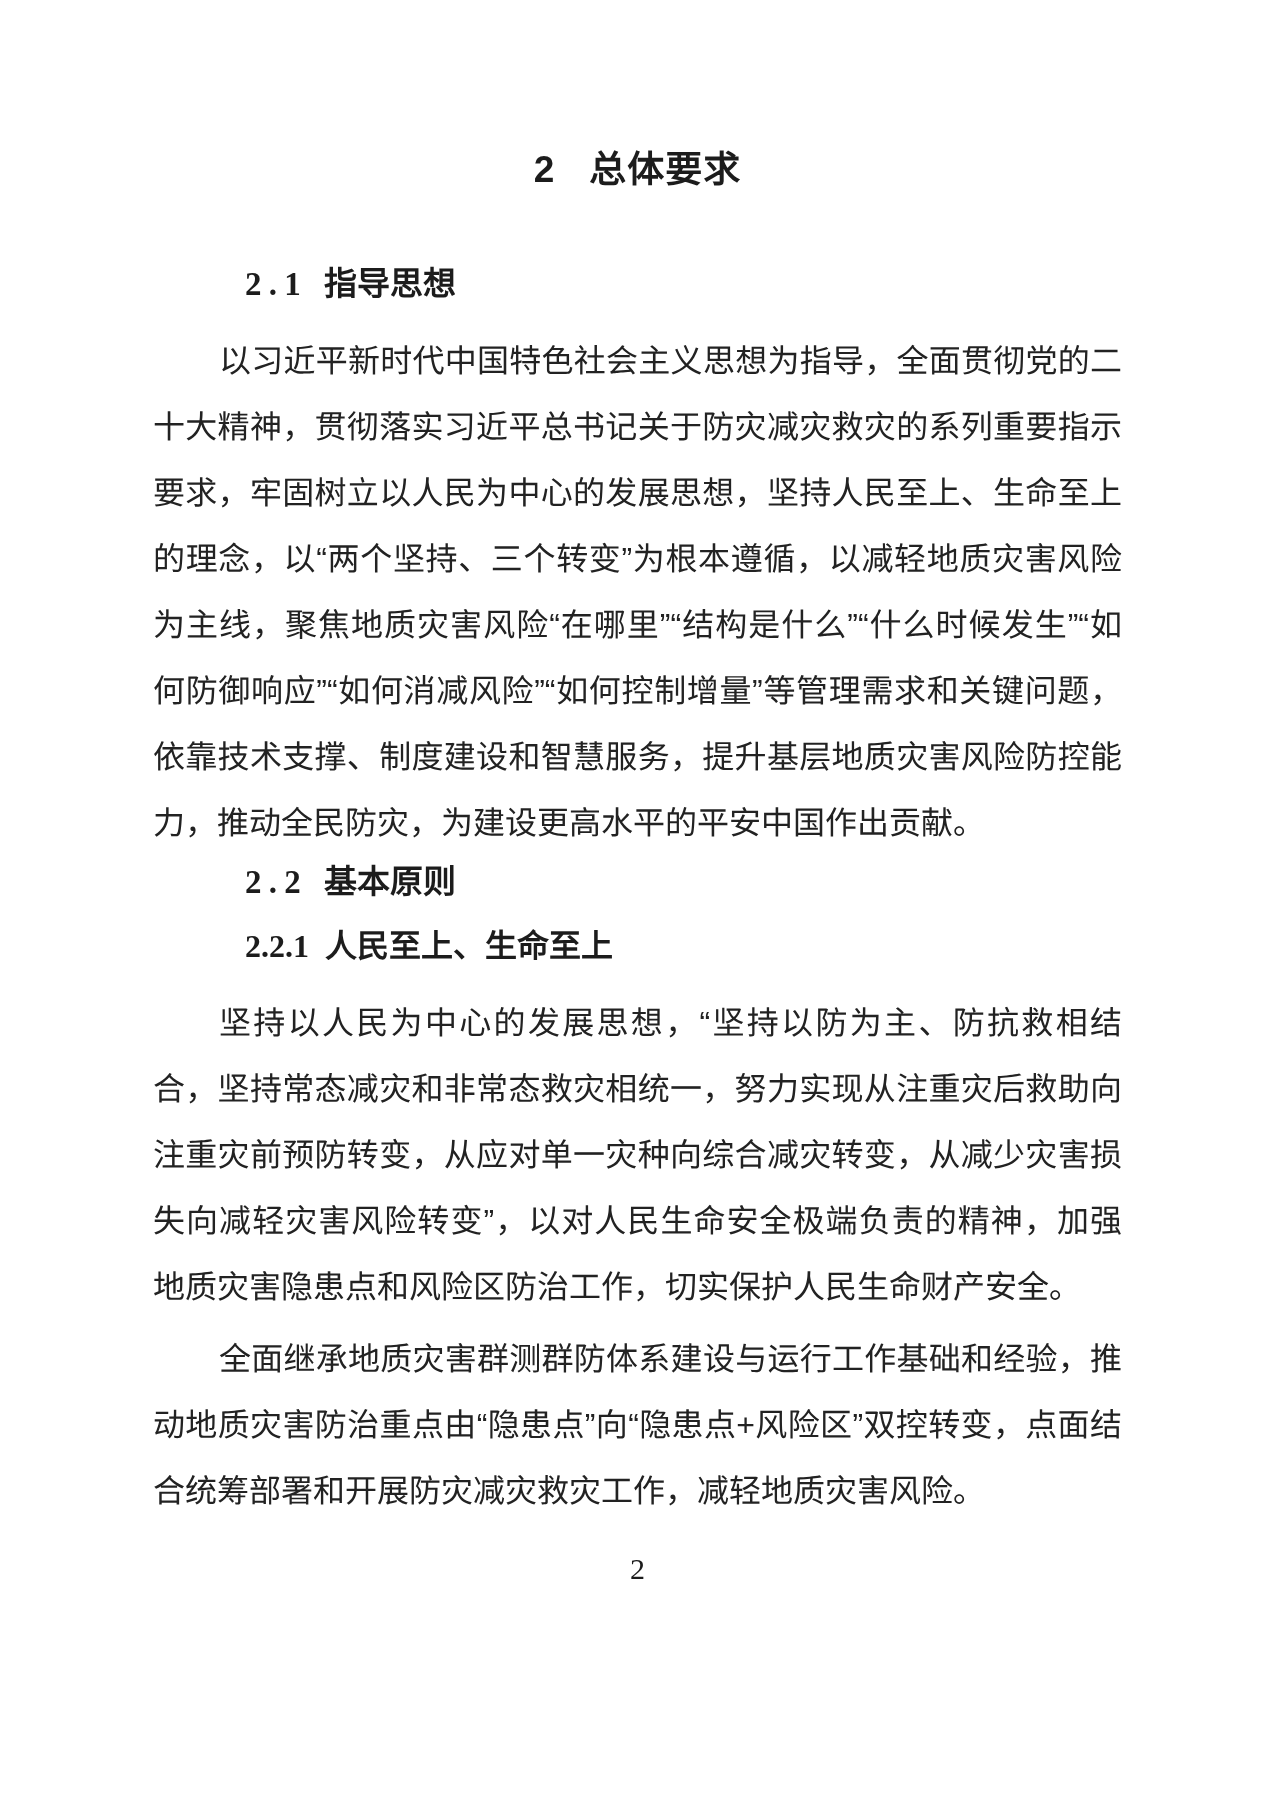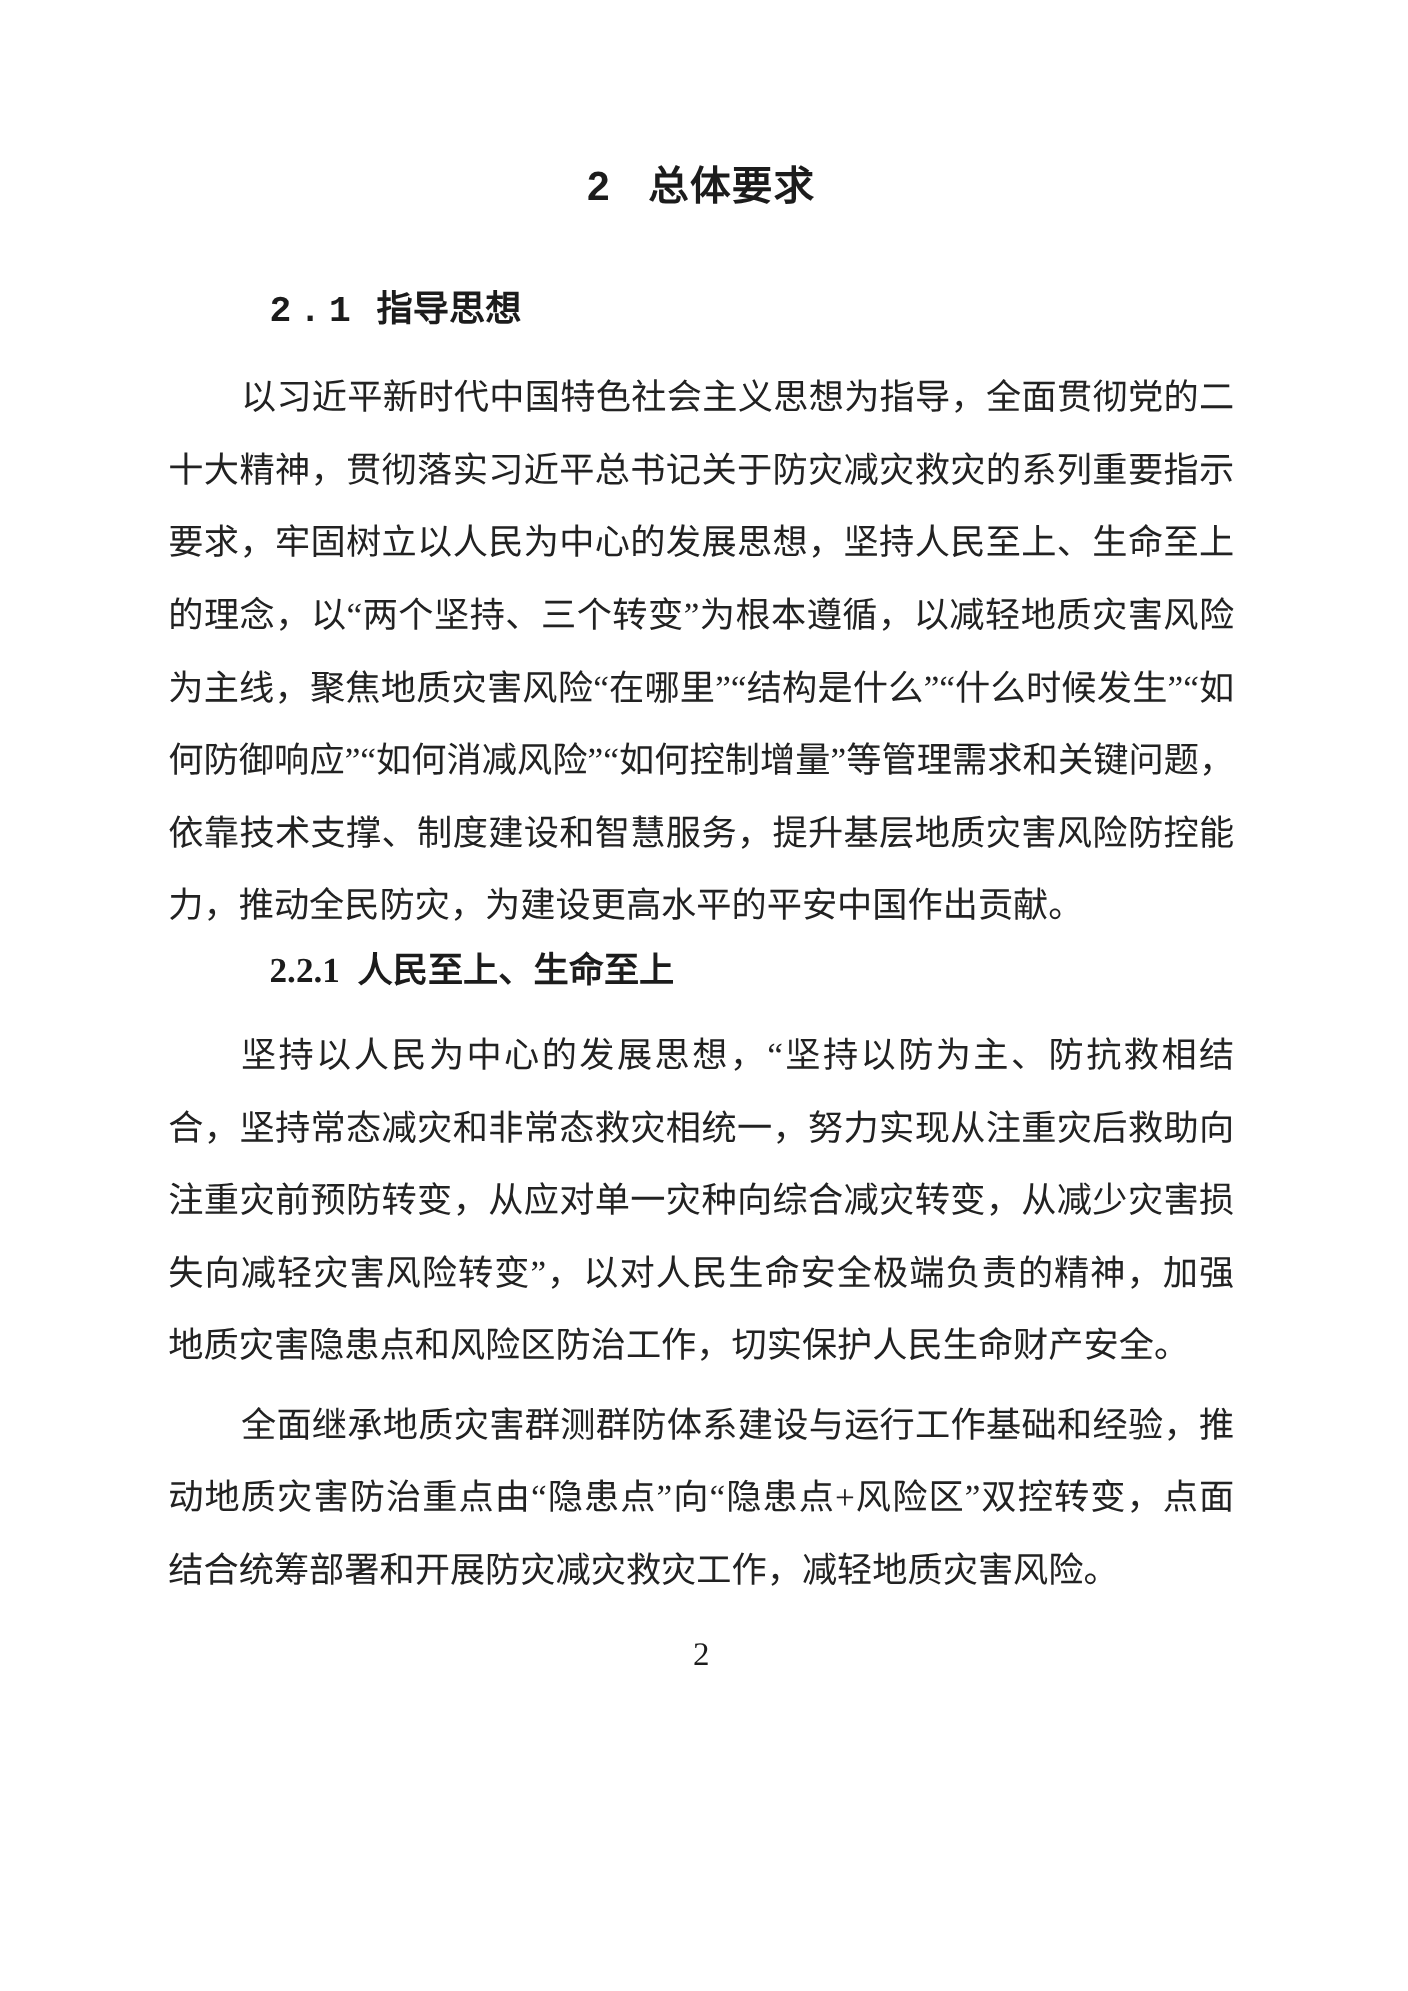--- a/index.html
+++ b/index.html
@@ -26,41 +26,41 @@
     font-weight: 700;
     font-size: 37px;
     line-height: 44px;
     margin: 0 0 72px 0;
     letter-spacing: 1px;
   }
   .doc-title .t-num { margin-right: 34px; }
 
   
   .heading-hei {
-    font-family: Liberation Mono, monospace;
+    font-family: Liberation Serif, serif;
     font-weight: 600;
     font-size: 33px;
     line-height: 40px;
     margin: 0 0 24px 92px;
   }
   .heading-hei .h-num { letter-spacing: 0.22em; margin-right: 16px; }
 
   
   .heading-song {
     font-family: "Liberation Serif", "DejaVu Serif", serif;
     font-weight: 700;
     font-size: 32px;
     line-height: 40px;
     margin: 4px 0 24px 92px;
   }
   .heading-song .h-num { margin-right: 16px; }
 
   
   .para {
-    font-family: Liberation Serif, serif;
+    font-family: Liberation Sans, sans-serif;
     font-size: 32px;
     line-height: 66px;
     text-align: justify;
     text-justify: inter-ideograph;
     text-indent: 66px;
     margin: 0 0 6px 0;
     color: #222222;
   }
 
   .page-footer {
@@ -80,20 +80,23 @@
   <h1 class="doc-title">
     <span class="t-num">2</span><span>总体要求</span>
   </h1>
 
   <h2 class="heading-hei">
     <span class="h-num">2.1</span><span>指导思想</span>
   </h2>
 
   <p class="para">以习近平新时代中国特色社会主义思想为指导，全面贯彻党的二十大精神，贯彻落实习近平总书记关于防灾减灾救灾的系列重要指示要求，牢固树立以人民为中心的发展思想，坚持人民至上、生命至上的理念，以“两个坚持、三个转变”为根本遵循，以减轻地质灾害风险为主线，聚焦地质灾害风险“在哪里”“结构是什么”“什么时候发生”“如何防御响应”“如何消减风险”“如何控制增量”等管理需求和关键问题，依靠技术支撑、制度建设和智慧服务，提升基层地质灾害风险防控能力，推动全民防灾，为建设更高水平的平安中国作出贡献。</p>
 
+  <h2 class="heading-hei">
+    <span class="h-num">2.2</span><span>基本原则</span>
+  </h2>
 
   <h3 class="heading-song">
     <span class="h-num">2.2.1</span><span>人民至上、生命至上</span>
   </h3>
 
   <p class="para">坚持以人民为中心的发展思想，“坚持以防为主、防抗救相结合，坚持常态减灾和非常态救灾相统一，努力实现从注重灾后救助向注重灾前预防转变，从应对单一灾种向综合减灾转变，从减少灾害损失向减轻灾害风险转变”，以对人民生命安全极端负责的精神，加强地质灾害隐患点和风险区防治工作，切实保护人民生命财产安全。</p>
 
 
   <p class="para">全面继承地质灾害群测群防体系建设与运行工作基础和经验，推动地质灾害防治重点由“隐患点”向“隐患点+风险区”双控转变，点面结合统筹部署和开展防灾减灾救灾工作，减轻地质灾害风险。</p>
 

